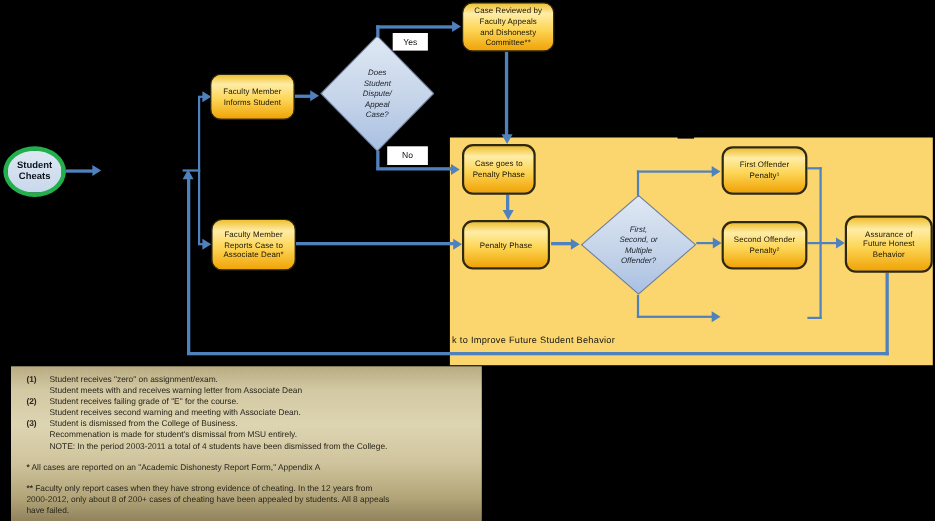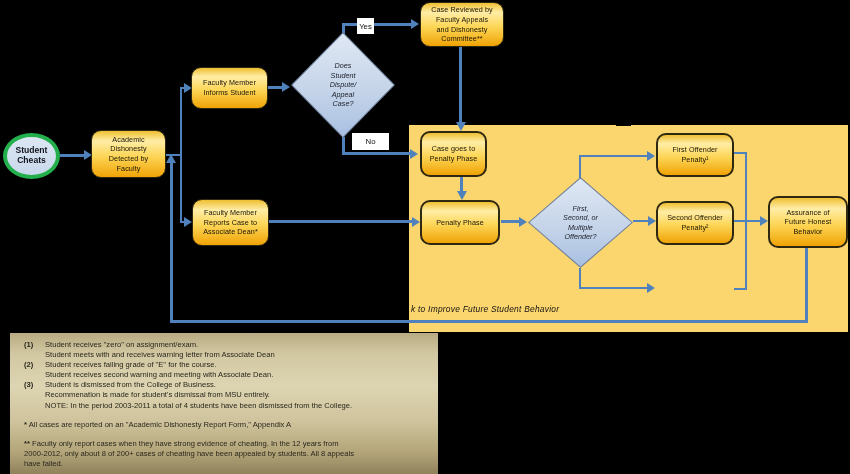--- a/index.html
+++ b/index.html
@@ -47,21 +47,21 @@
   .ah{width:0;height:0;z-index:3;}
   .ah.r{border-top:5px solid transparent;border-bottom:5px solid transparent;border-left:8px solid var(--accent);}
   .ah.d{border-left:5px solid transparent;border-right:5px solid transparent;border-top:9px solid var(--accent);}
   .ah.u{border-left:5px solid transparent;border-right:5px solid transparent;border-bottom:9px solid var(--accent);}
   
   .tag{
     background:var(--label_bg);color:#111;z-index:6;
     display:flex;align-items:center;justify-content:center;font-size:7.8px;
   }
   #caption{
-    left:411px;top:304px;z-index:6;font-size:8.4px;color:#141414;letter-spacing:.25px;font-style:italic;
+    left:411px;top:304px;z-index:6;font-size:8.4px;color:#141414;letter-spacing:.25px;
   }
   
   #notes{
     left:10px;top:333px;width:428px;height:141px;box-sizing:border-box;z-index:0;
     background:linear-gradient(180deg,#b8ab82 0%,#d2c8a2 15%,var(--notes_light) 38%,#cfc49d 62%,#b2a478 85%,var(--notes_dark) 100%);
     padding:7px 14px 0 14px;font-size:7.6px;line-height:1.33;color:#2a271d;
   }
   .nitem{display:flex;}
   .nnum{width:21px;font-weight:bold;flex:none;}
   .nlines{white-space:pre-line;}
@@ -128,24 +128,20 @@
   <div class="abs ah r" style="left:760px;top:216px"></div>
 
   <div class="abs seg" style="left:805px;top:248px;width:3px;height:75px"></div>
   <div class="abs seg" style="left:170px;top:320px;width:638px;height:3px"></div>
   <div class="abs seg" style="left:170px;top:162px;width:3px;height:159px"></div>
   <div class="abs ah u" style="left:166px;top:154px"></div>
 
   <div id="start" class="abs">Student
 Cheats</div>
 
-  <div class="abs node thin" style="left:91px;top:130px;width:75px;height:48px">Academic
-Dishonesty
-Detected by
-Faculty</div>
 
   <div class="abs node thin" style="left:191px;top:67px;width:77px;height:42px">Faculty Member
 Informs Student</div>
 
   <div class="abs dwrap" style="left:291px;top:32px;width:104px;height:106px">
     <div class="dout"></div>
     <div class="din"></div>
     <div class="dtext">Does
 Student
 Dispute/
@@ -180,21 +176,21 @@
 Penalty²</div>
 
   <div class="abs node" style="left:656px;top:133px;width:78px;height:44px">First Offender
 Penalty¹</div>
 
 
   <div class="abs node" style="left:768px;top:196px;width:80px;height:52px">Assurance of
 Future Honest
 Behavior</div>
 
-  <div class="abs tag" style="left:357px;top:18px;width:17px;height:16px">Yes</div>
+  <div class="abs tag" style="left:357px;top:30px;width:32px;height:16px">Yes</div>
   <div class="abs tag" style="left:352px;top:133px;width:37px;height:17px">No</div>
 
   <div id="caption" class="abs">k to Improve Future Student Behavior</div>
 
   <div id="notes" class="abs">
     <div class="nitem">
       <span class="nnum">(1)</span>
       <div class="nlines">Student receives "zero" on assignment/exam.
 Student meets with and receives warning letter from Associate Dean</div>
     </div>

